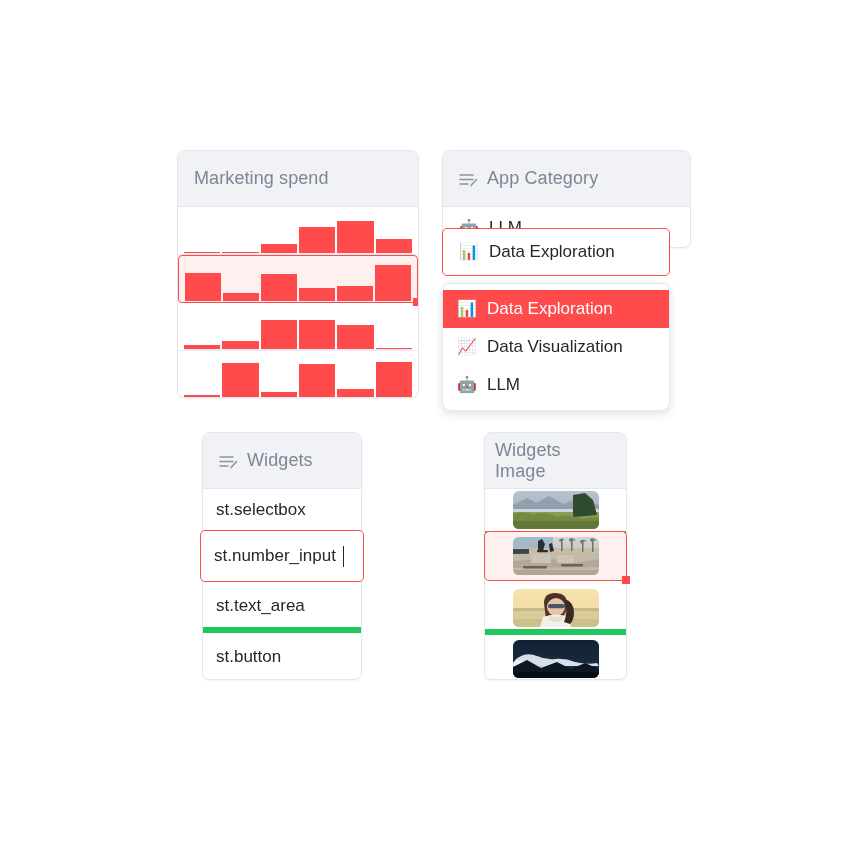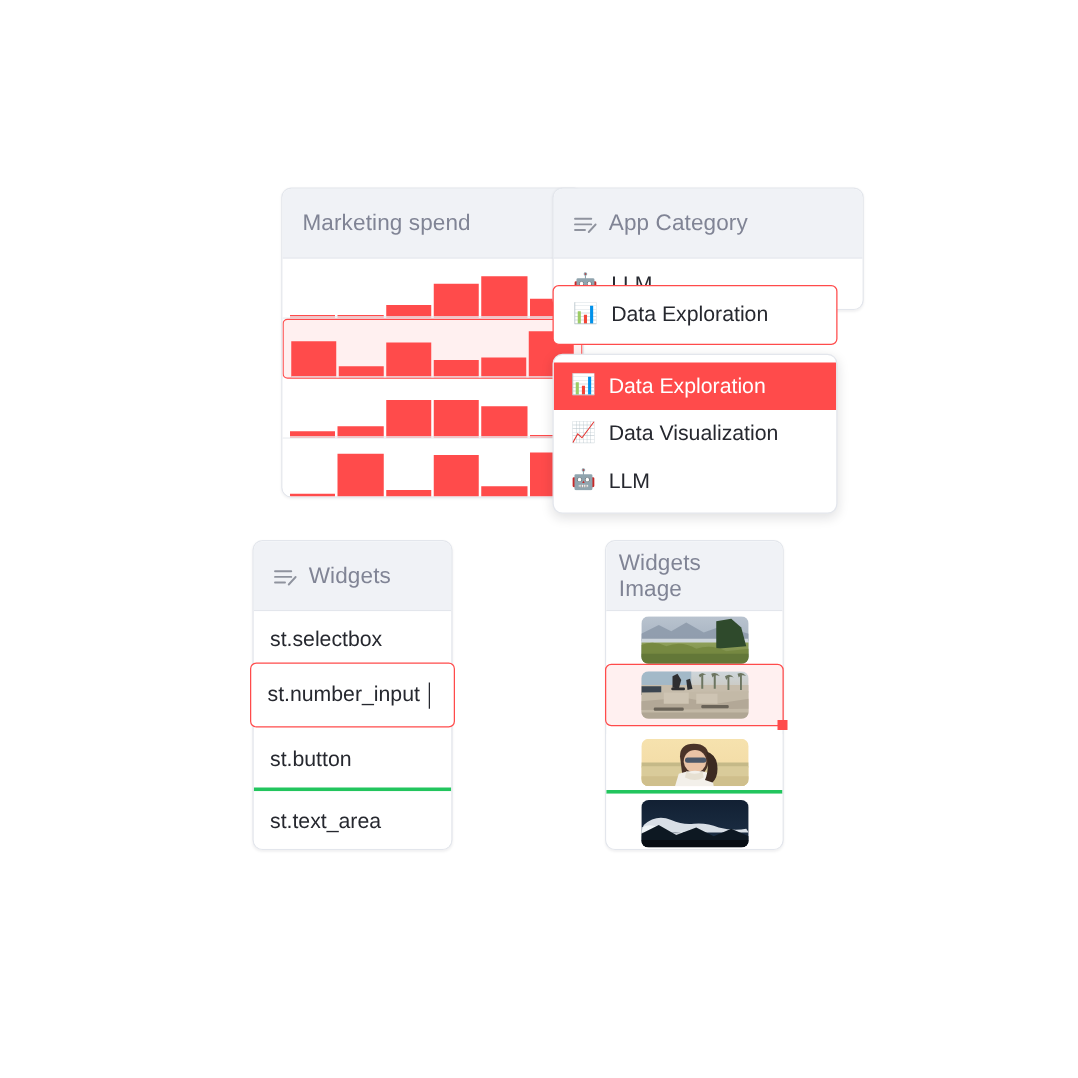--- a/index.html
+++ b/index.html
@@ -31,21 +31,21 @@
     align-items: center;
     gap: 9px;
     padding: 0 16px;
   }
   .panel-head.tall { height: 56px; }
 
   .edit-icon { width: 19px; height: 15px; display: block; flex: 0 0 auto; }
 
   
   .cell {
-    border-bottom: 3px solid #22c55e;
+    border-bottom: 6px solid #22c55e;
     display: flex;
     align-items: center;
     padding: 0 16px;
     gap: 10px;
     font-size: 17px;
     color: #26282f;
     background: #fff;
     position: relative;
   }
   .cell:last-child { border-bottom: none; }
@@ -73,21 +73,21 @@
   }
   .handle {
     position: absolute;
     right: -4px; bottom: -4px;
     width: 8px; height: 8px;
     background: #ff4b4b;
     z-index: 6;
   }
 
   
-  #panel-marketing { left: 177px; top: 150px; width: 242px; height: 248px; margin-left: 48px; }
+  #panel-marketing { left: 177px; top: 150px; width: 242px; height: 248px; }
   .chart-rows { position: relative; }
   .chart-row {
     position: relative;
     border-bottom: 1px solid #e9ebf0;
     background: #fff;
     display: flex;
     align-items: flex-end;
     padding: 6px 6px 0 6px;
     gap: 2px;
   }
@@ -285,24 +285,24 @@
           </g>
         </svg>
       </span>
       <span>Widgets</span>
     </div>
     <div class="cell" style="height:48px">
       <span>st.selectbox</span>
     </div>
     <div class="cell" style="height:48px;border-bottom:none;background:transparent"></div>
     <div class="cell" style="height:48px">
+      <span>st.text_area</span>
+    </div>
+    <div class="cell" style="height:48px">
       <span>st.button</span>
-    </div>
-    <div class="cell" style="height:48px">
-      <span>st.text_area</span>
     </div>
   </div>
 
   <div id="wid-sel-wrap">
     <div class="cell sel-outline" style="height:52px">
       <span>st.number_input</span>
       <span class="caret"></span>
     </div>
   </div>
 

